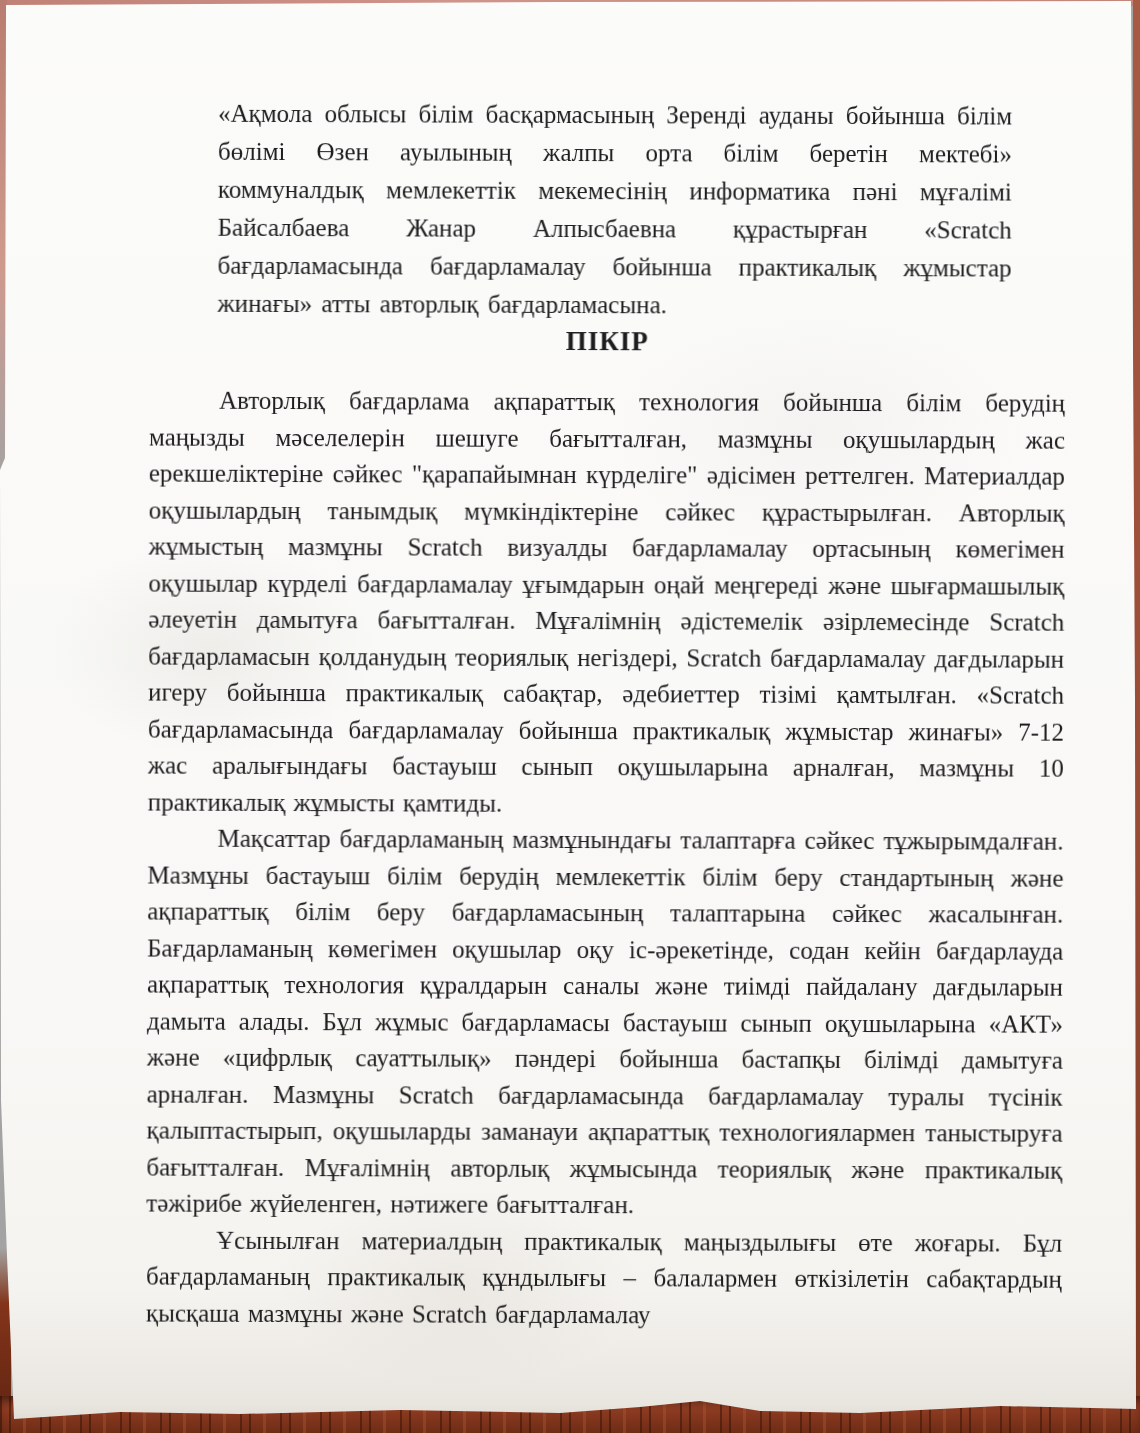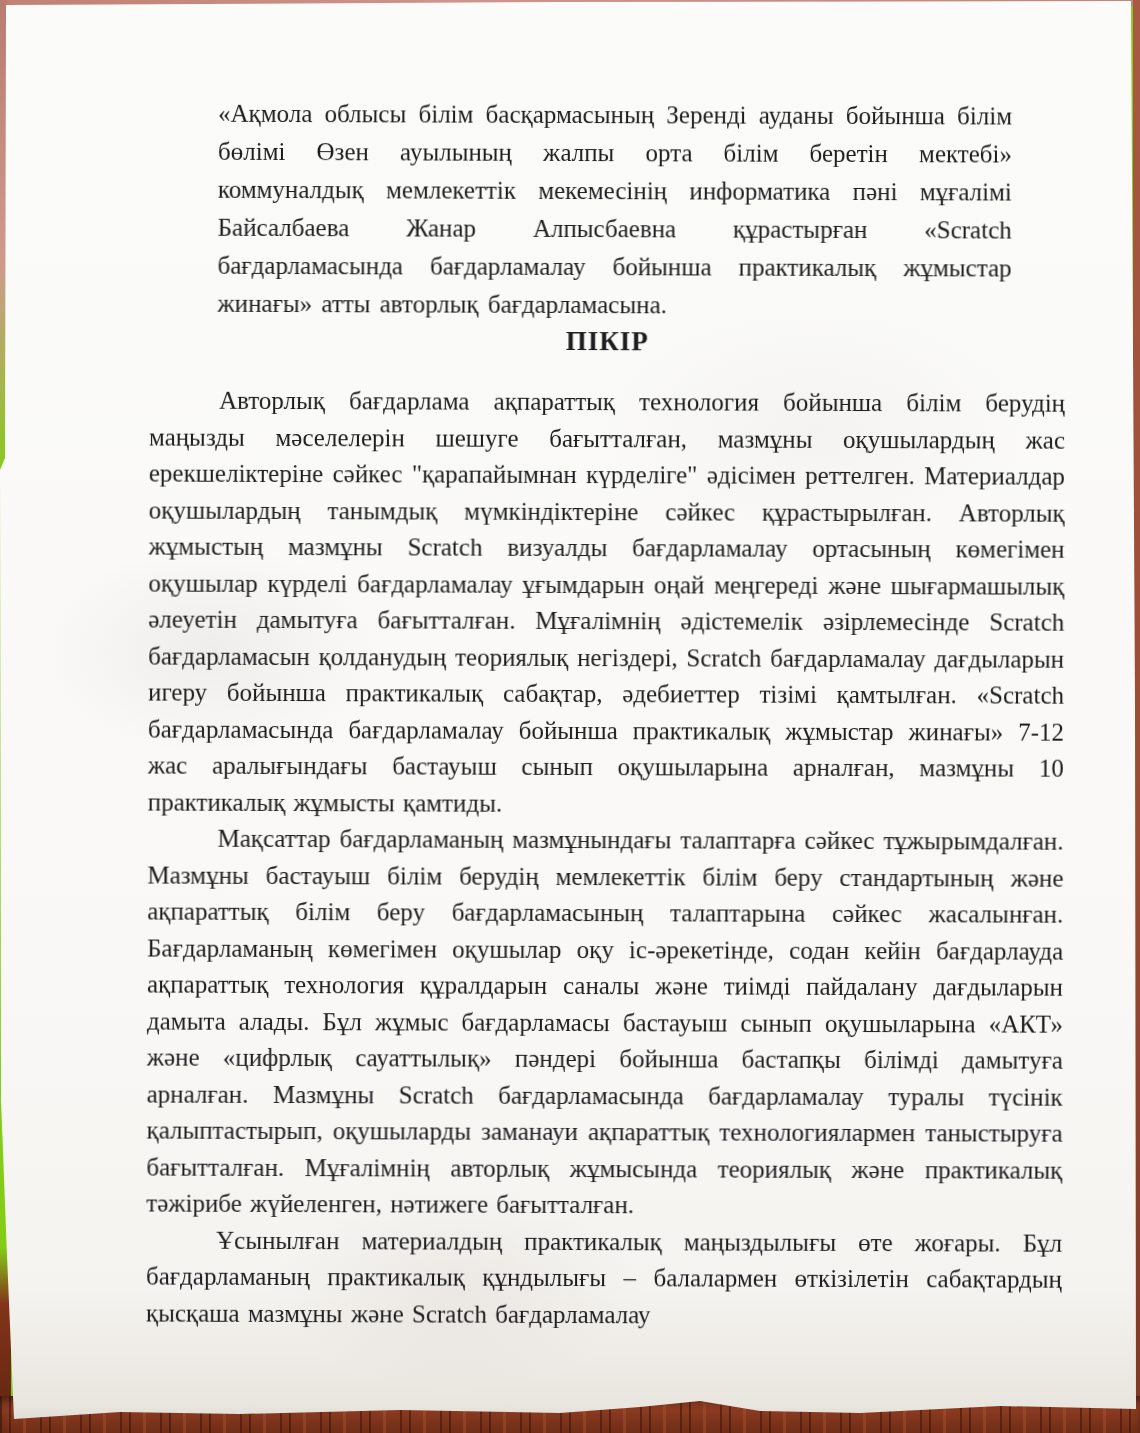--- a/index.html
+++ b/index.html
@@ -1,20 +1,20 @@
 <!DOCTYPE html>
 <html><head>
 <meta charset="utf-8">
 <style>
   html,body{margin:0;padding:0;background:#555;}
   .photo{
     position:relative;
     width:1140px;height:1433px;
     overflow:hidden;
-    background:#84cc16;
+    background:#a3a3a3;
     font-family:"Liberation Serif","DejaVu Serif",serif;
   }
   
   .edge-top{position:absolute;left:0;top:0;width:1140px;height:6px;background:linear-gradient(90deg,#c08176,#cf948a 40%,#c2857a);}
   .edge-left{position:absolute;left:0;top:0;width:7px;height:480px;background:linear-gradient(180deg,#b97c70,#cf9a8e 55%,rgba(223,190,182,0));}
   .edge-left-bottom{position:absolute;left:0;top:1248px;width:11px;height:185px;background:linear-gradient(180deg,rgba(150,70,40,0),#83341a 30%,#5e2310);}
   .edge-right{position:absolute;right:0;top:0;width:7px;height:1433px;background:linear-gradient(180deg,#a95a45,#984a33 60%,#7e3a22);}
   .wood-band{
     position:absolute;left:0;top:1396px;width:1140px;height:37px;
     background:

